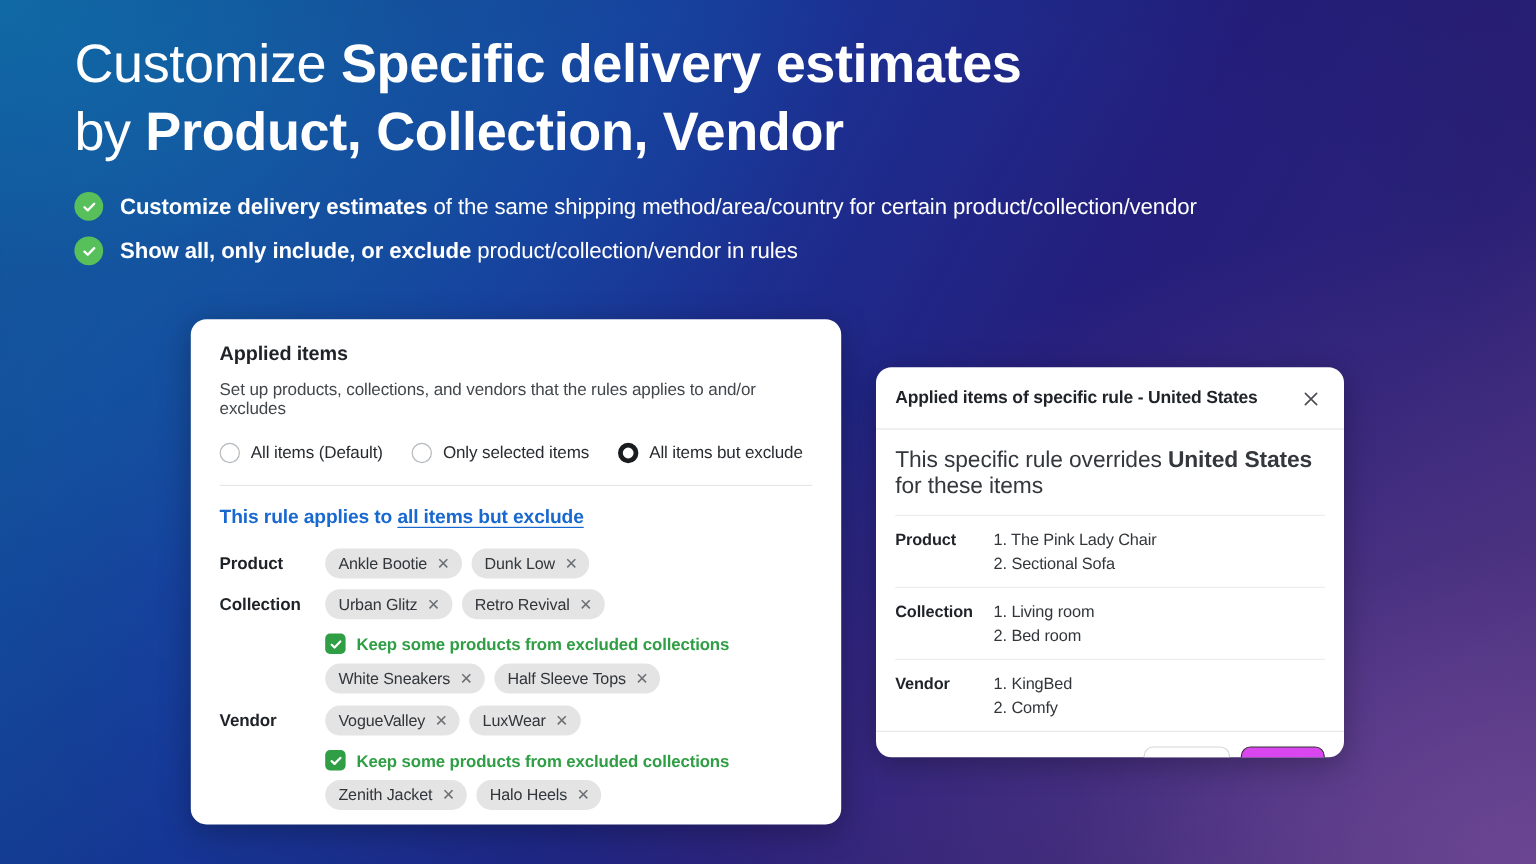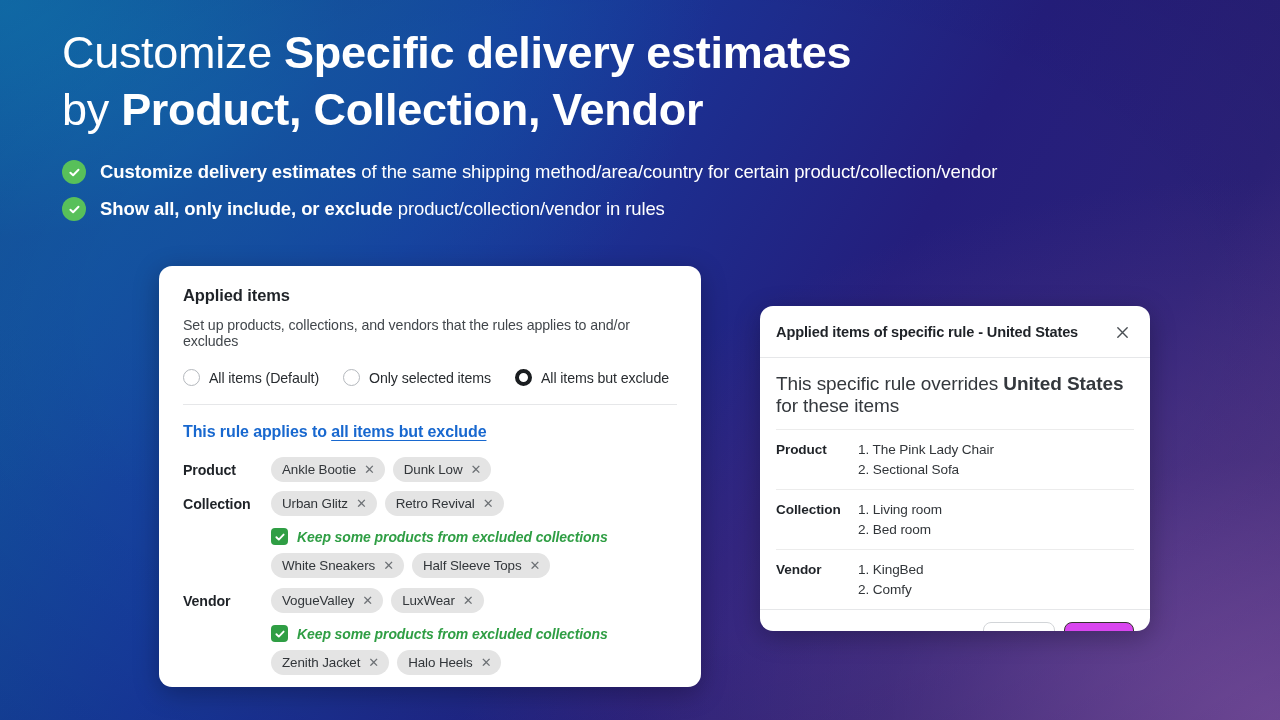--- a/index.html
+++ b/index.html
@@ -180,39 +180,38 @@
     cursor: pointer;
   }
   .chip .x { color: #6d7175; font-size: 13px; line-height: 13px; }
 
   .keep-row {
     display: flex;
     align-items: center;
     gap: 9px;
     padding: 3px 0;
     margin-bottom: 4px;
-    font-style: italic;
   }
   .keep-box {
     width: 17px; height: 17px;
     border-radius: 4px;
     background: #2f9e44;
     display: flex; align-items: center; justify-content: center;
     flex: 0 0 auto;
   }
   .keep-text {
     font-size: 14px;
     font-weight: 700;
     color: #2f9e44;
     letter-spacing: -0.1px;
   }
 
   
   #card-right {
-    left: 760px;
+    left: 730px;
     top: 306px;
     width: 390px;
     height: 325px;
     overflow: hidden;
     display: flex;
     flex-direction: column;
   }
 
   .modal-head {
     display: flex;

